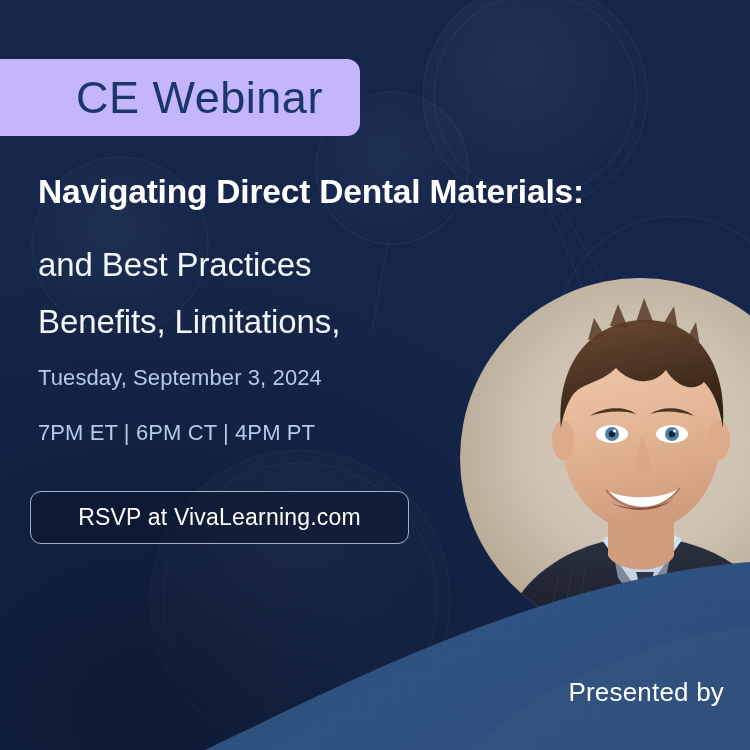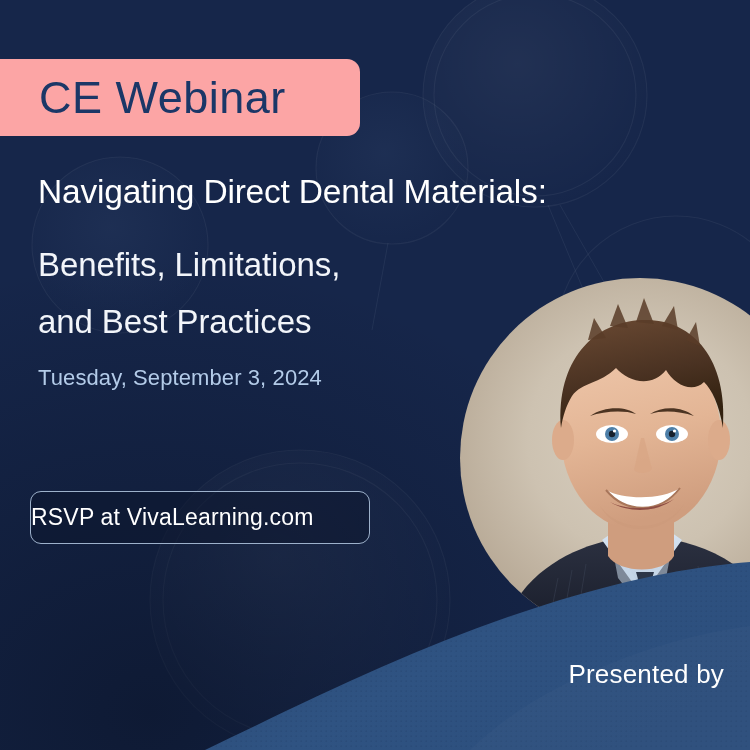--- a/index.html
+++ b/index.html
@@ -59,44 +59,45 @@
   
   .wedge { position: absolute; left: 0; top: 0; }
 
   
   .badge {
     position: absolute;
     left: 0;
     top: 59px;
     width: 360px;
     height: 77px;
-    background: #fca5a5;
+    background: #c4b5fd;
     border-top-right-radius: 13px;
     border-bottom-right-radius: 13px;
     display: flex;
     align-items: center;
+    justify-content: center;
   }
   .badge-text {
     color: #1b3767;
     font-size: 45px;
     font-weight: 400;
     letter-spacing: 0.5px;
     padding-left: 39px;
     line-height: 1;
   }
 
   
   .title {
     position: absolute;
     left: 38px;
     top: 173px;
     width: 690px;
     color: #ffffff;
     font-size: 33.5px;
-    font-weight: 400;
+    font-weight: 700;
     letter-spacing: -0.2px;
     line-height: 1.12;
   }
   .subtitle {
     position: absolute;
     left: 38px;
     top: 236px;
     width: 470px;
     color: #f2f5fa;
     font-size: 33px;
@@ -115,39 +116,39 @@
     font-weight: 300;
     line-height: 55px;
     letter-spacing: 0.1px;
   }
   .datetime div { white-space: nowrap; }
 
   .rsvp {
     position: absolute;
     left: 30px;
     top: 491px;
-    width: 340px;
+    width: 379px;
     height: 53px;
     box-sizing: border-box;
     border: 1.6px solid #9db1cb;
     border-radius: 11px;
     background: rgba(10,20,42,0.45);
     display: flex;
     align-items: center;
-    justify-content: flex-start;
+    justify-content: center;
     color: #ffffff;
     font-size: 23px;
     font-weight: 300;
     letter-spacing: 0.2px;
   }
 
   .presenter {
     position: absolute;
     right: 26px;
-    top: 655px;
+    top: 673px;
     text-align: right;
     color: #ffffff;
     font-size: 26px;
     font-weight: 300;
     line-height: 38px;
     letter-spacing: 0.2px;
     margin-left: 46px;
   }
   .presenter div { white-space: nowrap; }
 </style>
@@ -290,26 +291,27 @@
     <path d="M470 750 C520 700 600 662 680 640 C710 632 734 628 750 626 L750 750 Z" fill="#ffffff" fill-opacity="0.018"></path>
   </svg>
 
   <div class="badge">
     <span class="badge-text">CE Webinar</span>
   </div>
 
   <div class="title">Navigating Direct Dental Materials:</div>
 
   <div class="subtitle">
+    <div>and Best Practices</div>
     <div>Benefits, Limitations,</div>
-    <div>and Best Practices</div>
   </div>
 
   <div class="datetime">
     <div>Tuesday, September 3, 2024</div>
+    <div>7PM ET | 6PM CT | 4PM PT</div>
   </div>
 
   <div class="rsvp">
     <span>RSVP at VivaLearning.com</span>
   </div>
 
   <div class="presenter">
     <div>Presented by</div>
   </div>
 

